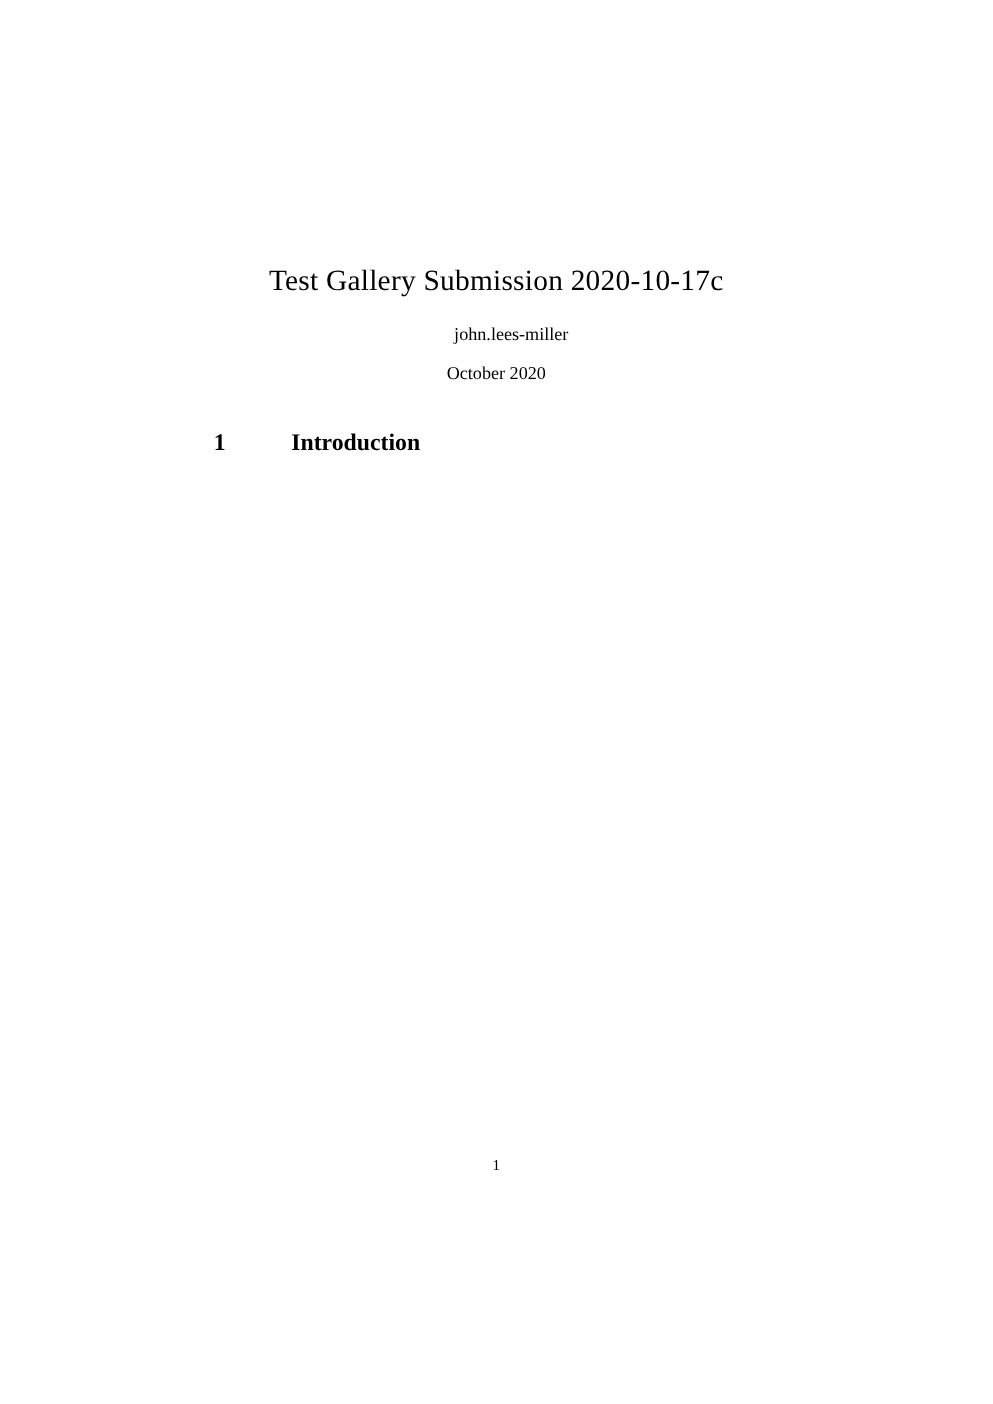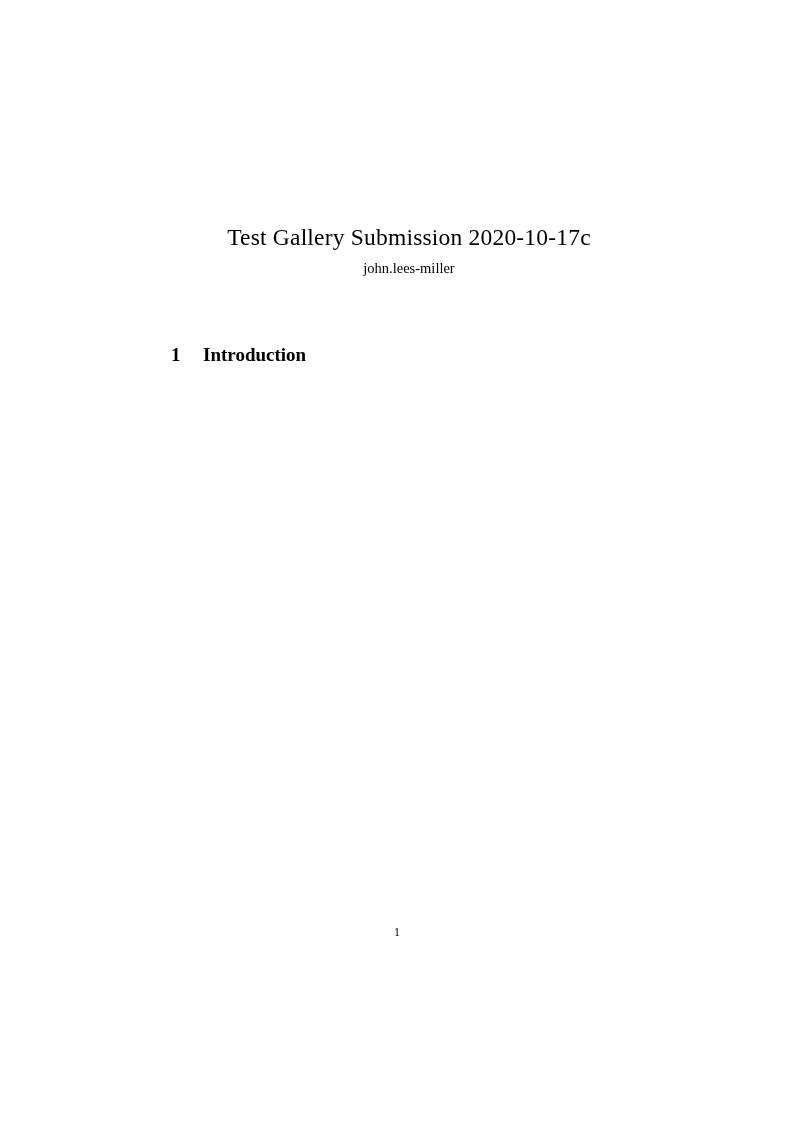--- a/index.html
+++ b/index.html
@@ -33,21 +33,21 @@
   .doc-title {
     position: absolute;
     left: 0;
     top: 211px;
     width: 568px;
     text-align: center;
     font-size: 23.5px;
     line-height: 1.2;
     letter-spacing: 0.2px;
     font-weight: normal;
-    margin: 12px;
+    margin: 0;
   }
   .doc-author {
     position: absolute;
     left: 12px;
     top: 260px;
     width: 568px;
     text-align: center;
     font-size: 14.5px;
     line-height: 1.2;
   }
@@ -68,20 +68,21 @@
     font-weight: bold;
     line-height: 1.2;
     white-space: nowrap;
   }
   .section-number {
     display: inline-block;
     width: 32px;
   }
   .section-title {
     display: inline;
+    margin-left: 30px;
   }
   .page-number {
     position: absolute;
     left: 0;
     top: 925px;
     width: 568px;
     text-align: center;
     font-size: 12px;
     line-height: 1.2;
   }
@@ -89,20 +90,21 @@
 </head>
 <body>
 
 <div class="page">
   <div class="doc-body">
 
     <h1 class="doc-title">Test Gallery Submission 2020-10-17c</h1>
 
     <div class="doc-author">john.lees-miller</div>
 
+    <div class="doc-date">October 2020</div>
 
     <div class="section-heading">
       <span class="section-number">1</span><span class="section-title">Introduction</span>
     </div>
 
     <div class="page-number">1</div>
 
   </div>
 </div>
 

